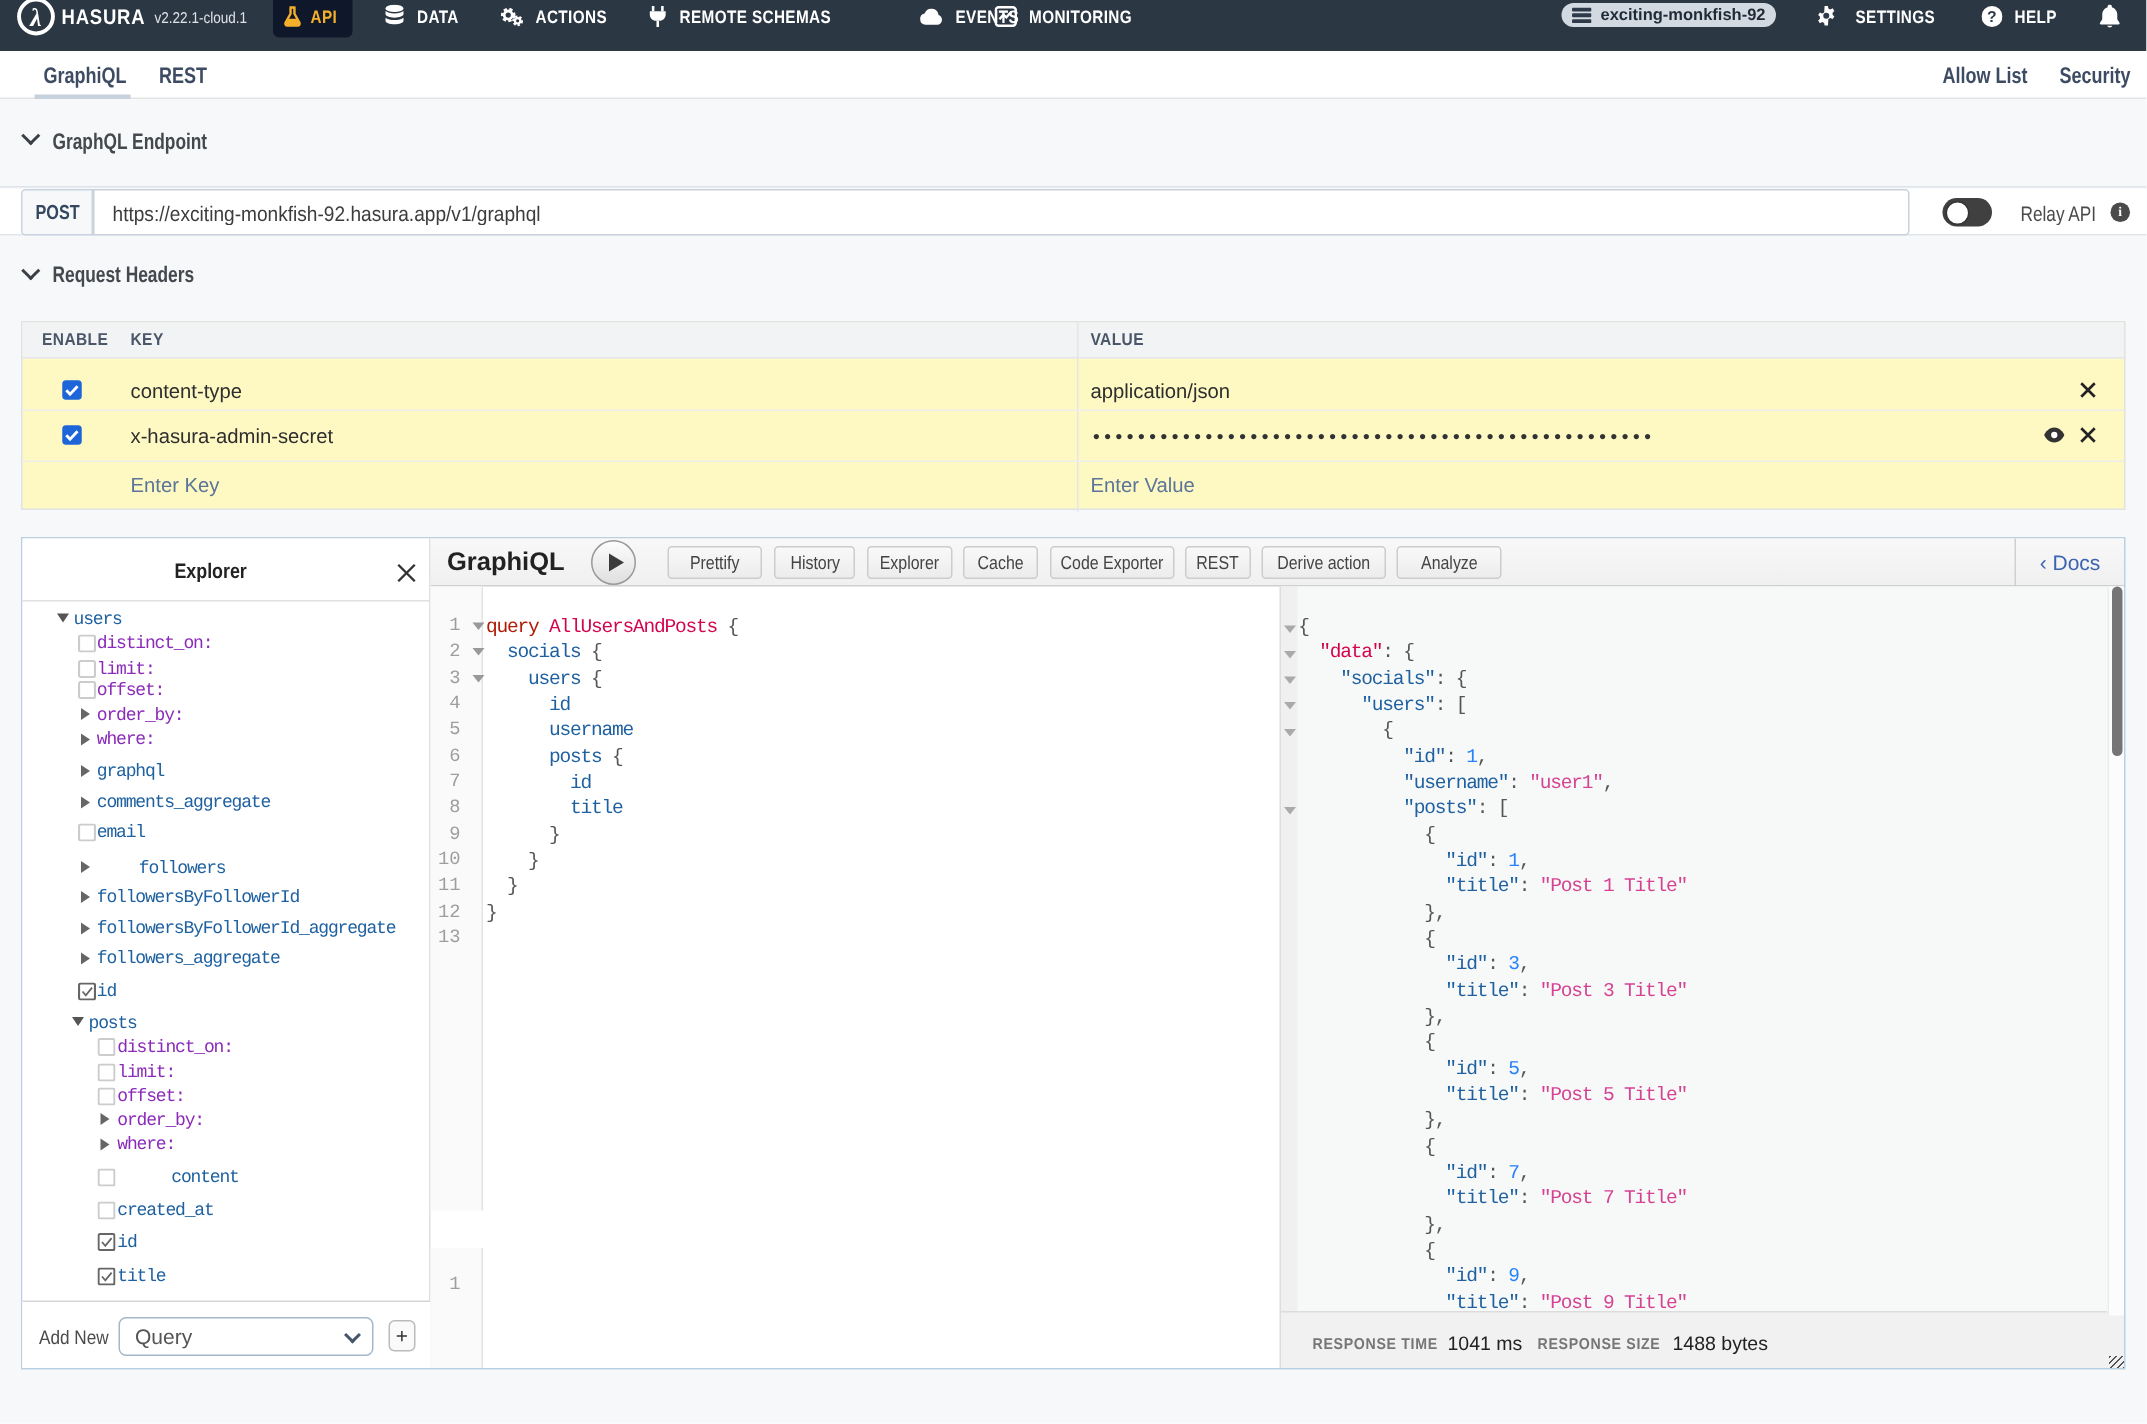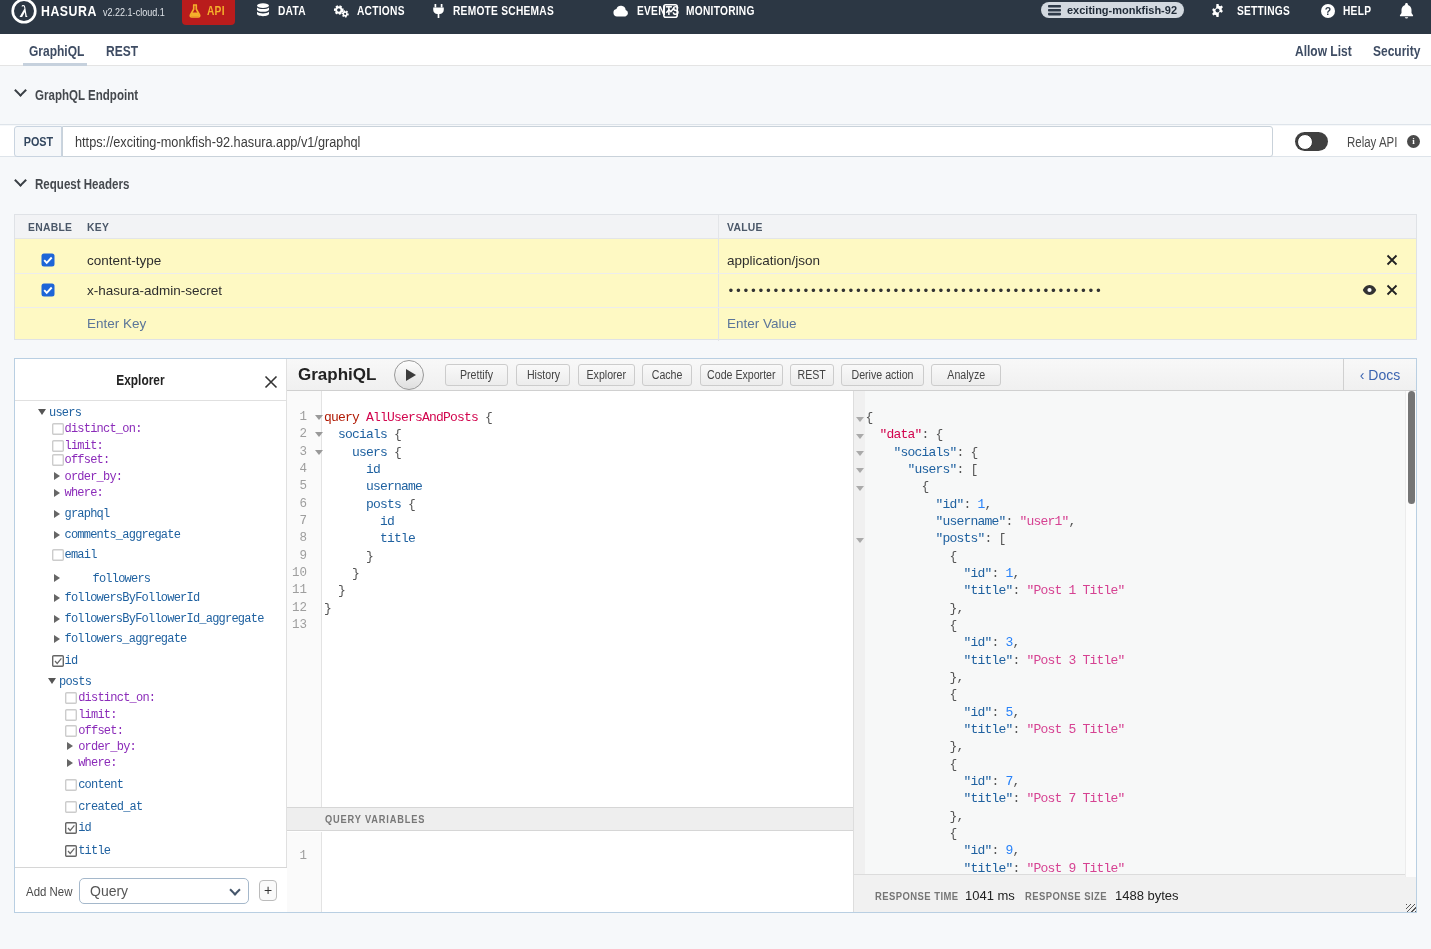--- a/index.html
+++ b/index.html
@@ -7,21 +7,21 @@
 body { font-family:"Liberation Sans",sans-serif; background:#f6f8fa; position:relative; }
 .abs { position:absolute; }
 .nt { display:inline-block; transform:scaleX(0.85); transform-origin:0 50%; }
 .ntc { display:inline-block; transform:scaleX(0.85); transform-origin:50% 50%; white-space:nowrap; }
 .mono { font-family:"Liberation Mono",monospace; }
 
 
 #topnav { position:absolute; left:0; top:0; width:1431px; height:34px; background:#2c3744; }
 .navitem { position:absolute; top:0; height:21px; display:flex; align-items:center; color:#fff; font-weight:bold; font-size:12px; letter-spacing:0.3px; white-space:nowrap; }
 .navitem svg { margin-right:8px; }
-#api-item { background:#b91c1c; border-radius:0 0 4px 4px; color:#f5b02b; height:25px; padding-bottom:3px; }
+#api-item { background:#0f172a; border-radius:0 0 4px 4px; color:#f5b02b; height:25px; padding-bottom:3px; }
 
 
 #subnav { position:absolute; left:0; top:34px; width:1431px; height:32px; background:#fff; border-bottom:1px solid #e4e4e4; }
 .tab { position:absolute; top:0; height:32px; display:flex; align-items:center; font-weight:bold; font-size:15px; color:#3e4c63; transform-origin:0 50%; transform:scaleX(0.8); }
 
 
 .secband { position:absolute; left:0; width:1431px; background:#f6f8fa; }
 .sechead { position:absolute; font-weight:bold; font-size:15px; color:#45494e; transform:scaleX(0.77); transform-origin:0 0; }
 .chev { position:absolute; width:9px; height:9px; border-left:2px solid #3a3f45; border-bottom:2px solid #3a3f45; transform:rotate(-45deg); }
 
@@ -306,21 +306,21 @@
         <rect x="0.7" y="0.7" width="10.6" height="10.6" rx="1" fill="#fff" stroke="#ccc" stroke-width="1.4"></rect>
       </svg>
       <div class="abs trow ta" style="left:63.2px; top:363.5px;">offset:</div>
     <div class="abs arr-r" style="left:52px; top:383.3px;"></div>
       <div class="abs trow ta" style="left:63.2px; top:379.8px;">order_by:</div>
     <div class="abs arr-r" style="left:52px; top:399.5px;"></div>
       <div class="abs trow ta" style="left:63.2px; top:396px;">where:</div>
     <svg class="ck" style="left:50px; top:419.5px;" width="12" height="12">
         <rect x="0.7" y="0.7" width="10.6" height="10.6" rx="1" fill="#fff" stroke="#ccc" stroke-width="1.4"></rect>
       </svg>
-      <div class="abs trow tf" style="left:63.2px; top:417.5px;">content</div>
+      <div class="abs trow tf" style="left:63.2px; top:417.5px;padding-left:36px;">content</div>
     <svg class="ck" style="left:50px; top:441.5px;" width="12" height="12">
         <rect x="0.7" y="0.7" width="10.6" height="10.6" rx="1" fill="#fff" stroke="#ccc" stroke-width="1.4"></rect>
       </svg>
       <div class="abs trow tf" style="left:63.2px; top:439.5px;">created_at</div>
     <svg class="ck" style="left:50px; top:463px;" width="12" height="12">
         <rect x="0.7" y="0.7" width="10.6" height="10.6" rx="1" fill="#fff" stroke="#666" stroke-width="1.4"></rect>
         <path d="M3 6l2.2 2.5L9.4 3.4" fill="none" stroke="#666" stroke-width="1.2"></path>
       </svg>
       <div class="abs trow tf" style="left:63.2px; top:461px;">id</div>
     <svg class="ck" style="left:50px; top:485.5px;" width="12" height="12">
@@ -359,23 +359,20 @@
       <span class="p">id</span>
       <span class="p">username</span>
       <span class="p">posts</span> <span class="pu">{</span>
         <span class="p">id</span>
         <span class="p">title</span>
       <span class="pu">}</span>
     <span class="pu">}</span>
   <span class="pu">}</span>
 <span class="pu">}</span></pre>
 
-  <div class="abs" style="left:272px; top:448px; width:566px; height:24px; background:#eee; border-top:1px solid #d6d6d6; border-bottom:1px solid #d6d6d6; display:flex; align-items:center; padding-left:38px; font-size:11px; font-weight:bold; letter-spacing:1px; color:#777;">
-      <span class="nt" style="transform:scaleX(0.84);">QUERY VARIABLES</span>
-    </div>
   <div class="abs" style="left:272px; top:473px; width:35px; height:80px; background:#fafafa; border-right:1px solid #e3e3e3;"></div>
   <pre class="ln" style="left:277px; top:489px; line-height:17.33px;">1</pre>
   <div class="abs" style="left:838px; top:31.5px; width:1px; height:521.5px; background:#ddd;"></div>
 
   <div class="abs" style="left:839px; top:31.5px; width:562px; height:486.5px; background:#f7f8f8;"></div>
   <div class="abs" style="left:839px; top:31.5px; width:11px; height:486.5px; background:#f0f0f0;"></div>
   <div id="resp-arrows">
     <div class="arr-q abs" style="left:841px; top:57.5px; border-top-color:#aaa;"></div>
     <div class="arr-q abs" style="left:841px; top:74.8px; border-top-color:#aaa;"></div>
     <div class="arr-q abs" style="left:841px; top:92.1px; border-top-color:#aaa;"></div>

